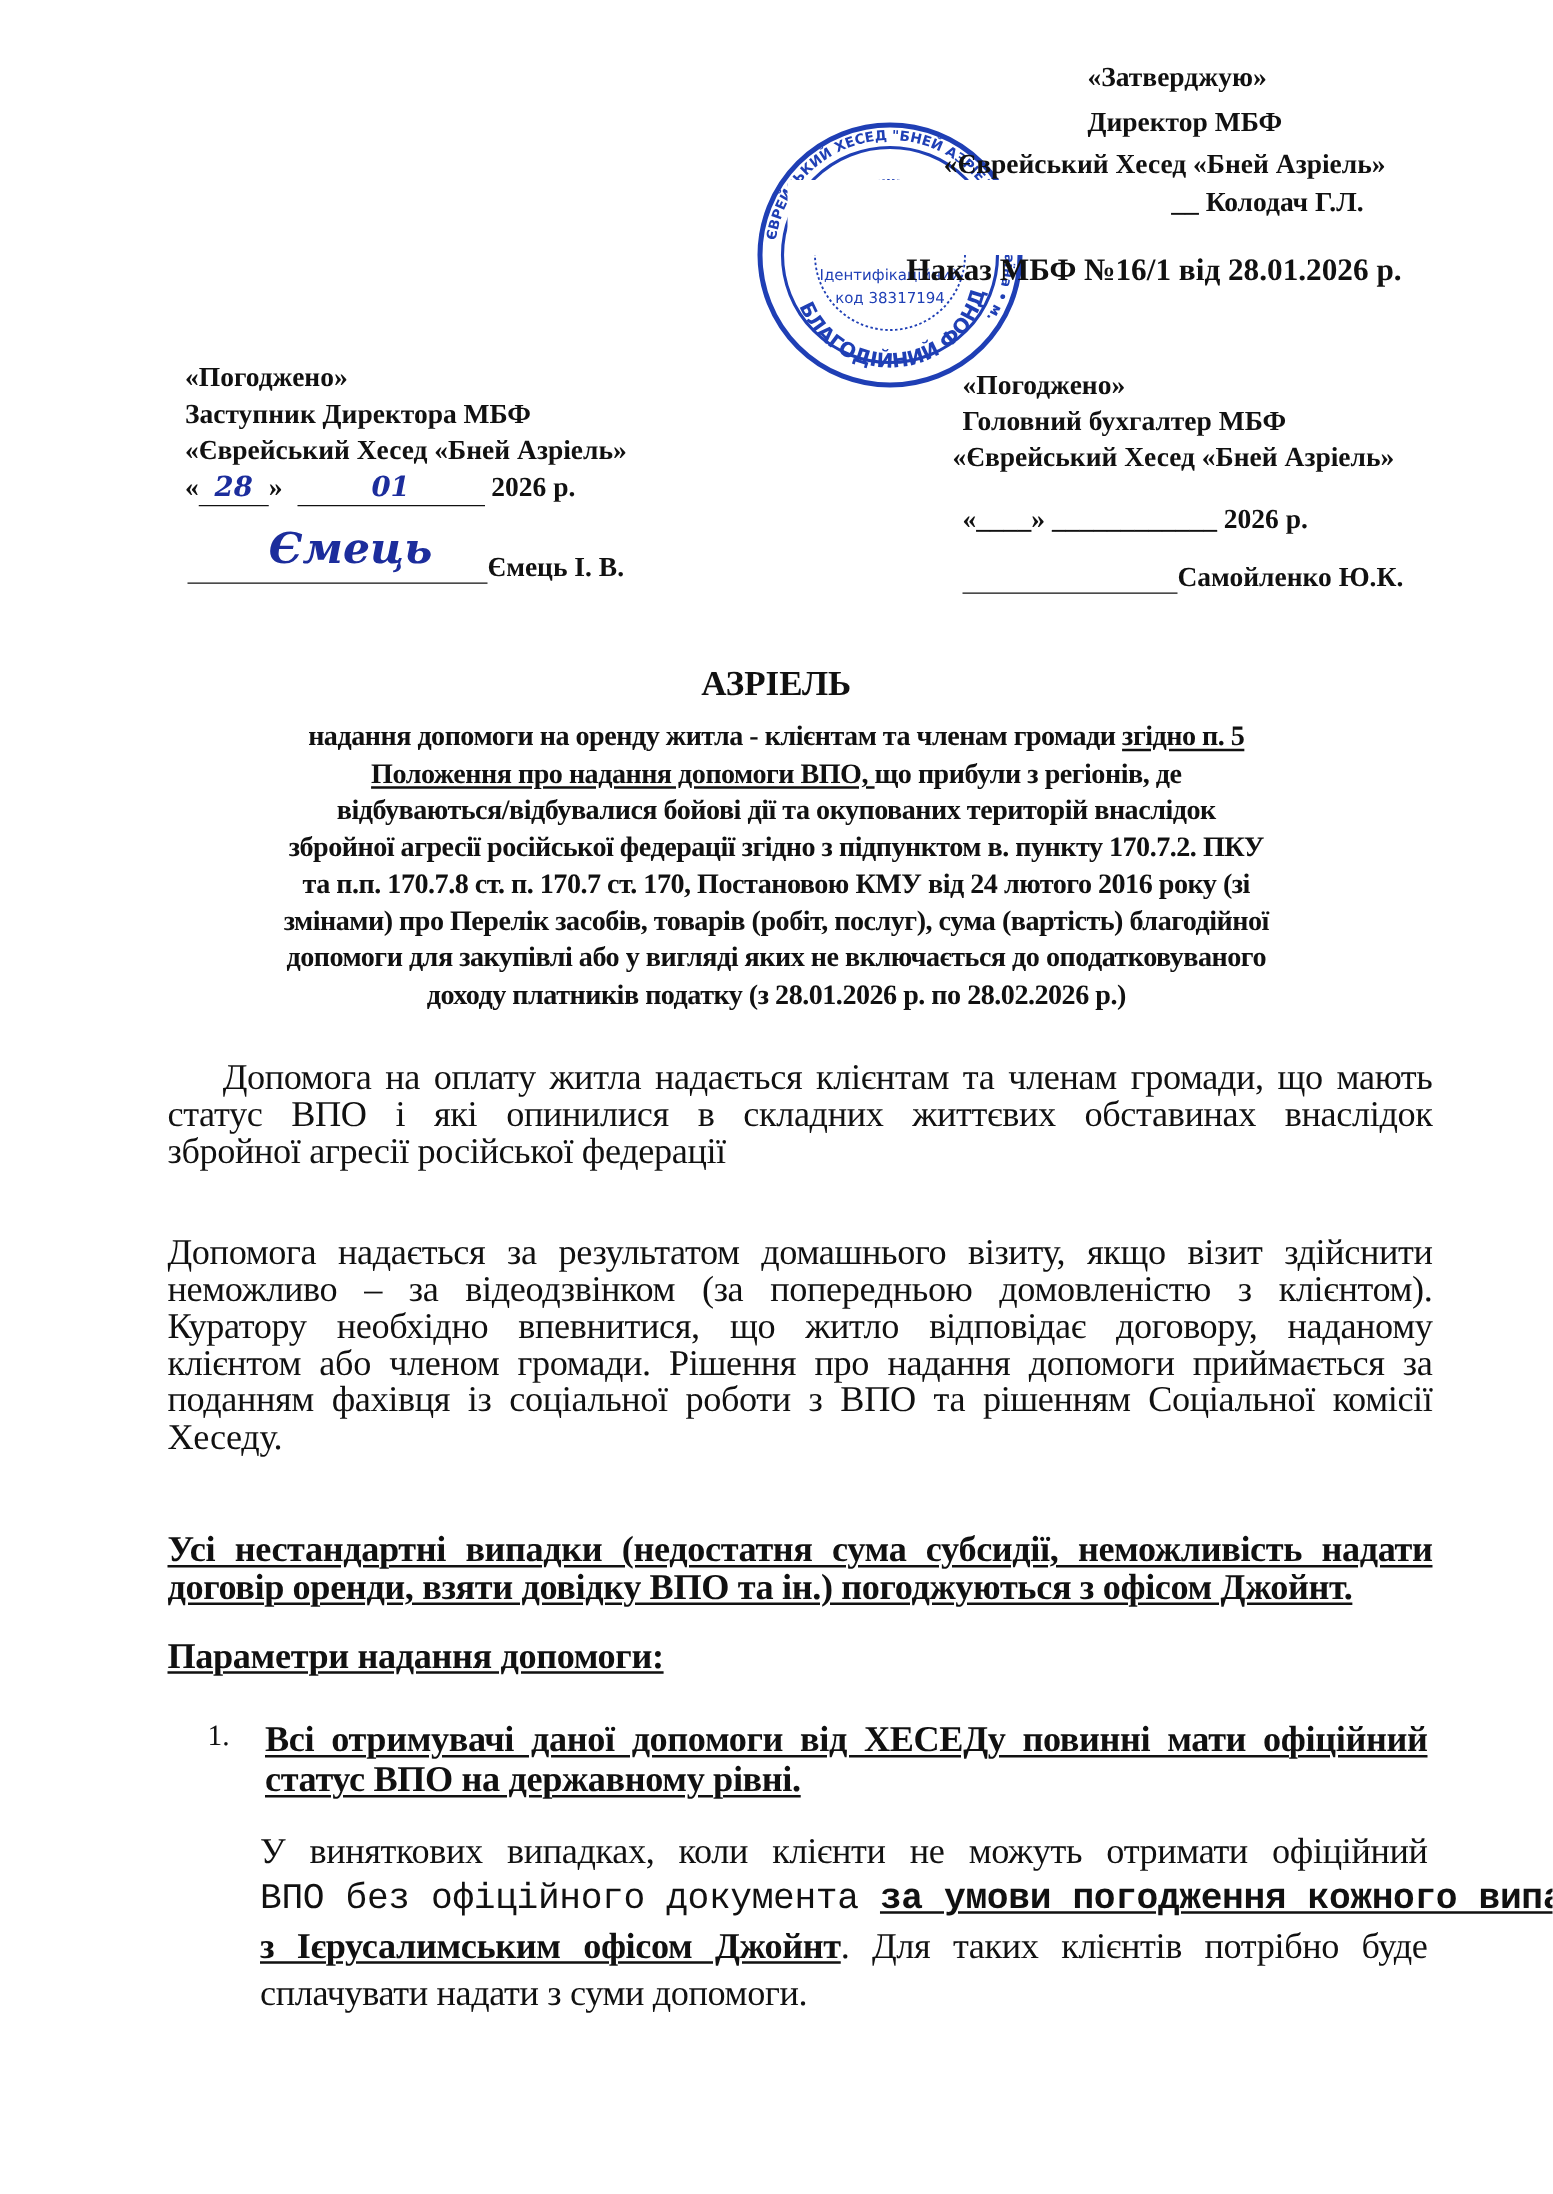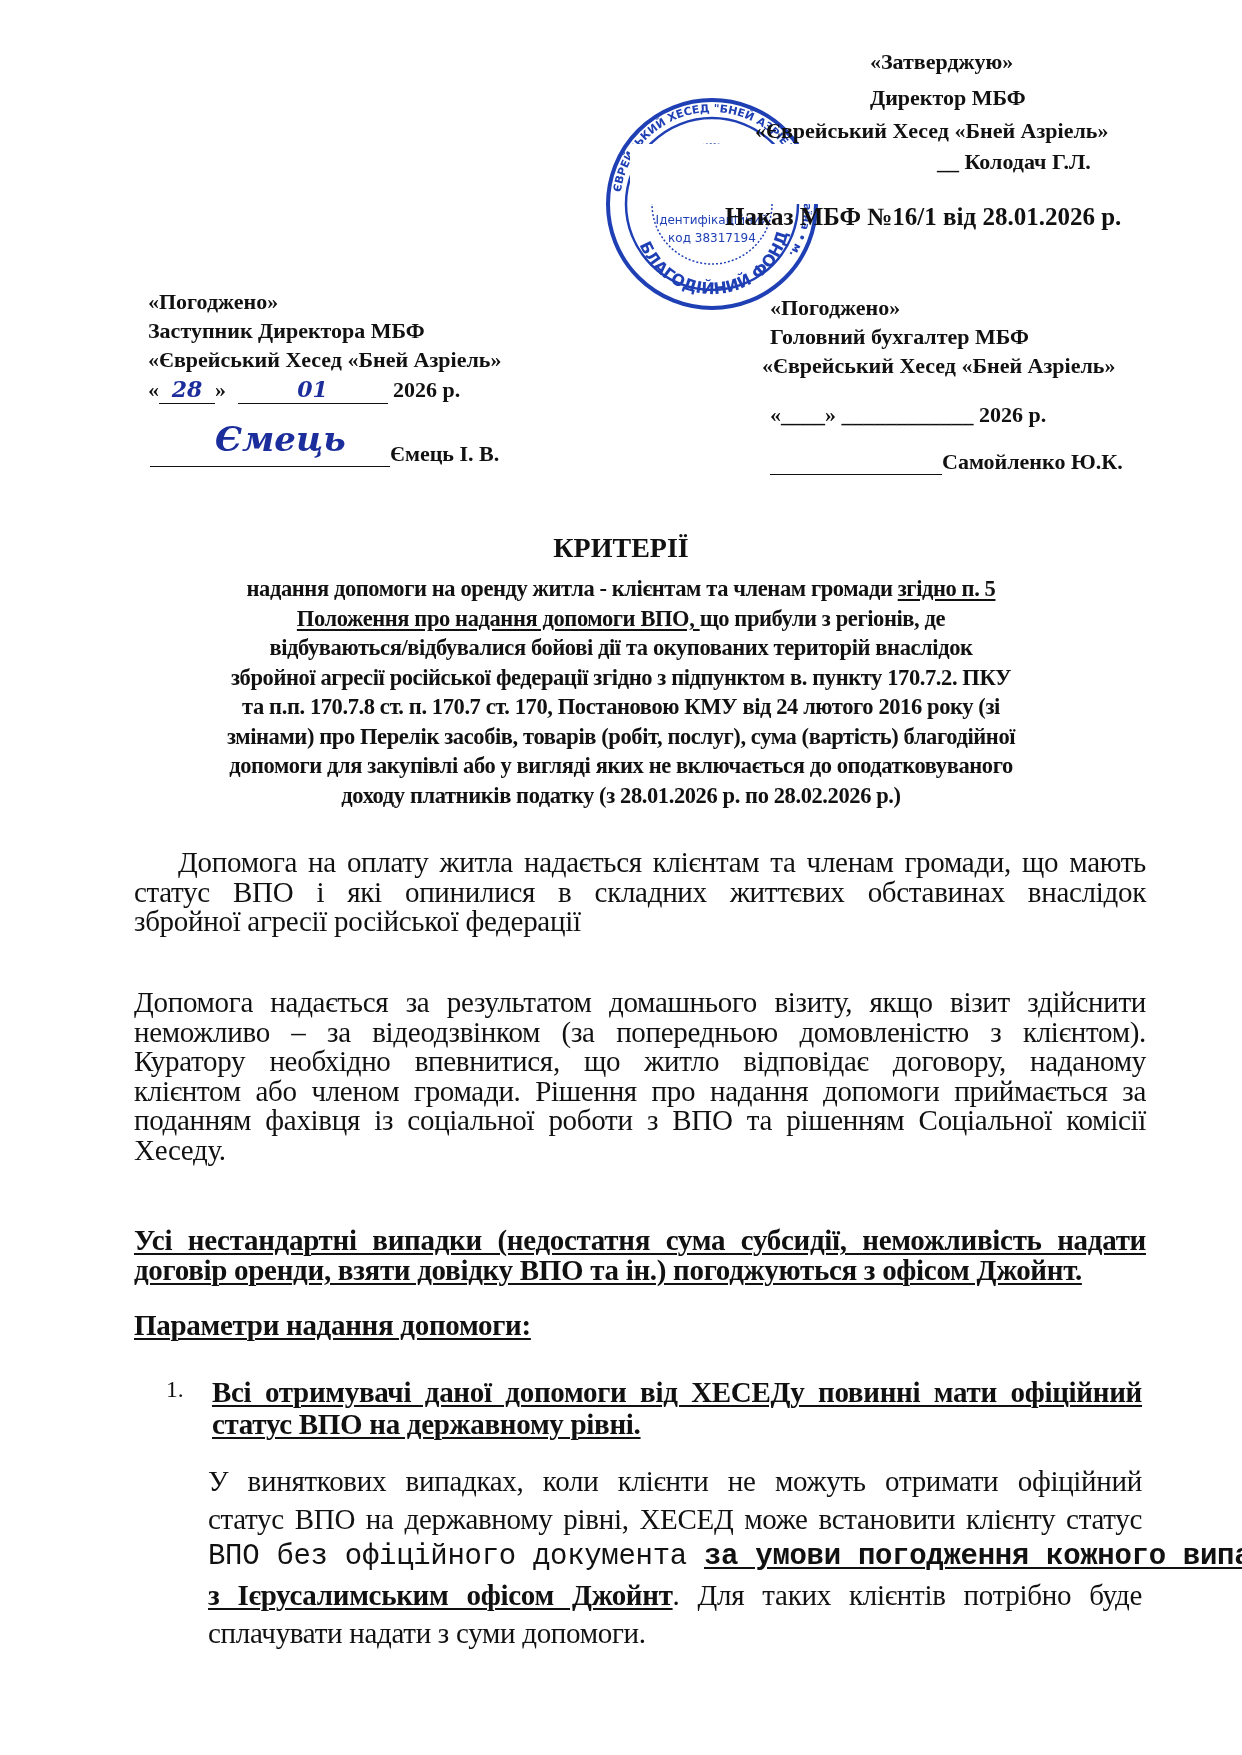--- a/index.html
+++ b/index.html
@@ -83,21 +83,21 @@
 </div>
 
 <div class="abs hdr line" style="left:770px; top:294px;">«Погоджено»</div>
 <div class="abs hdr line" style="left:770px; top:323px;">Головний бухгалтер МБФ</div>
 <div class="abs hdr line" style="left:762px; top:352px;">«Єврейський Хесед «Бней Азріель»</div>
 <div class="abs hdr line" style="left:770px; top:381px;margin-top:20px;">«____» ____________ 2026 р.</div>
 <div class="abs hdr line" style="left:770px; top:448px;">
   <span style="display:inline-block;width:172px;border-bottom:1.5px solid #111;height:22px;vertical-align:bottom;"></span><span>Самойленко Ю.К.</span>
 </div>
 
-<div class="abs title t-main">КРИТЕРІЇ</div>
+<div class="abs title t-main">АЗРІЕЛЬ</div>
 
 <div class="abs title" style="top:574px;">
   <div class="t-sub line"><span>надання  допомоги на оренду житла -  клієнтам та членам громади </span><span class="u">згідно п. 5</span></div>
   <div class="t-sub line"><span class="u">Положення  про надання допомоги ВПО, </span><span>що прибули з регіонів, де</span></div>
   <div class="t-sub line">відбуваються/відбувалися бойові дії та окупованих територій  внаслідок</div>
   <div class="t-sub line">збройної агресії російської федерації згідно з підпунктом в. пункту 170.7.2. ПКУ</div>
   <div class="t-sub line">та п.п. 170.7.8 ст. п. 170.7  ст. 170, Постановою КМУ від 24 лютого 2016 року (зі</div>
   <div class="t-sub line">змінами) про Перелік засобів, товарів (робіт, послуг), сума (вартість) благодійної</div>
   <div class="t-sub line">допомоги для закупівлі або у вигляді яких не включається до оподатковуваного</div>
   <div class="t-sub line">доходу платників податку (з 28.01.2026 р. по 28.02.2026 р.)</div>
@@ -127,17 +127,16 @@
   <span class="bu">Параметри надання допомоги:</span>
 </div>
 
 <div class="abs list-num" style="top:1376px;">1.</div>
 <div class="abs body" style="left:212px; width:930px; top:1376px;">
   <span class="ln bu" style="line-height:32px;">Всі отримувачі даної допомоги від ХЕСЕДу повинні мати офіційний</span>
   <span class="ln last bu" style="line-height:32px;">статус ВПО на державному рівні.</span>
 </div>
 <div class="abs body" style="left:208px; width:934px; top:1462px; line-height:38px;">
   <span class="ln" style="line-height:38px;">У виняткових випадках, коли клієнти не можуть отримати офіційний</span>
-  <span class="ln" style="line-height:38px;">статус ВПО на державному рівні, ХЕСЕД може встановити клієнту статус</span>
   <span class="ln" style="line-height:38px;font-family:Liberation Mono, monospace;"><span>ВПО без офіційного документа </span><span class="bu">за умови погодження кожного випадку</span></span>
   <span class="ln" style="line-height:38px;"><span class="bu">з Ієрусалимським офісом Джойнт</span><span>. Для таких клієнтів потрібно буде</span></span>
   <span class="ln last" style="line-height:38px;">сплачувати надати з суми допомоги.</span>
 </div>
 
 </body></html>

